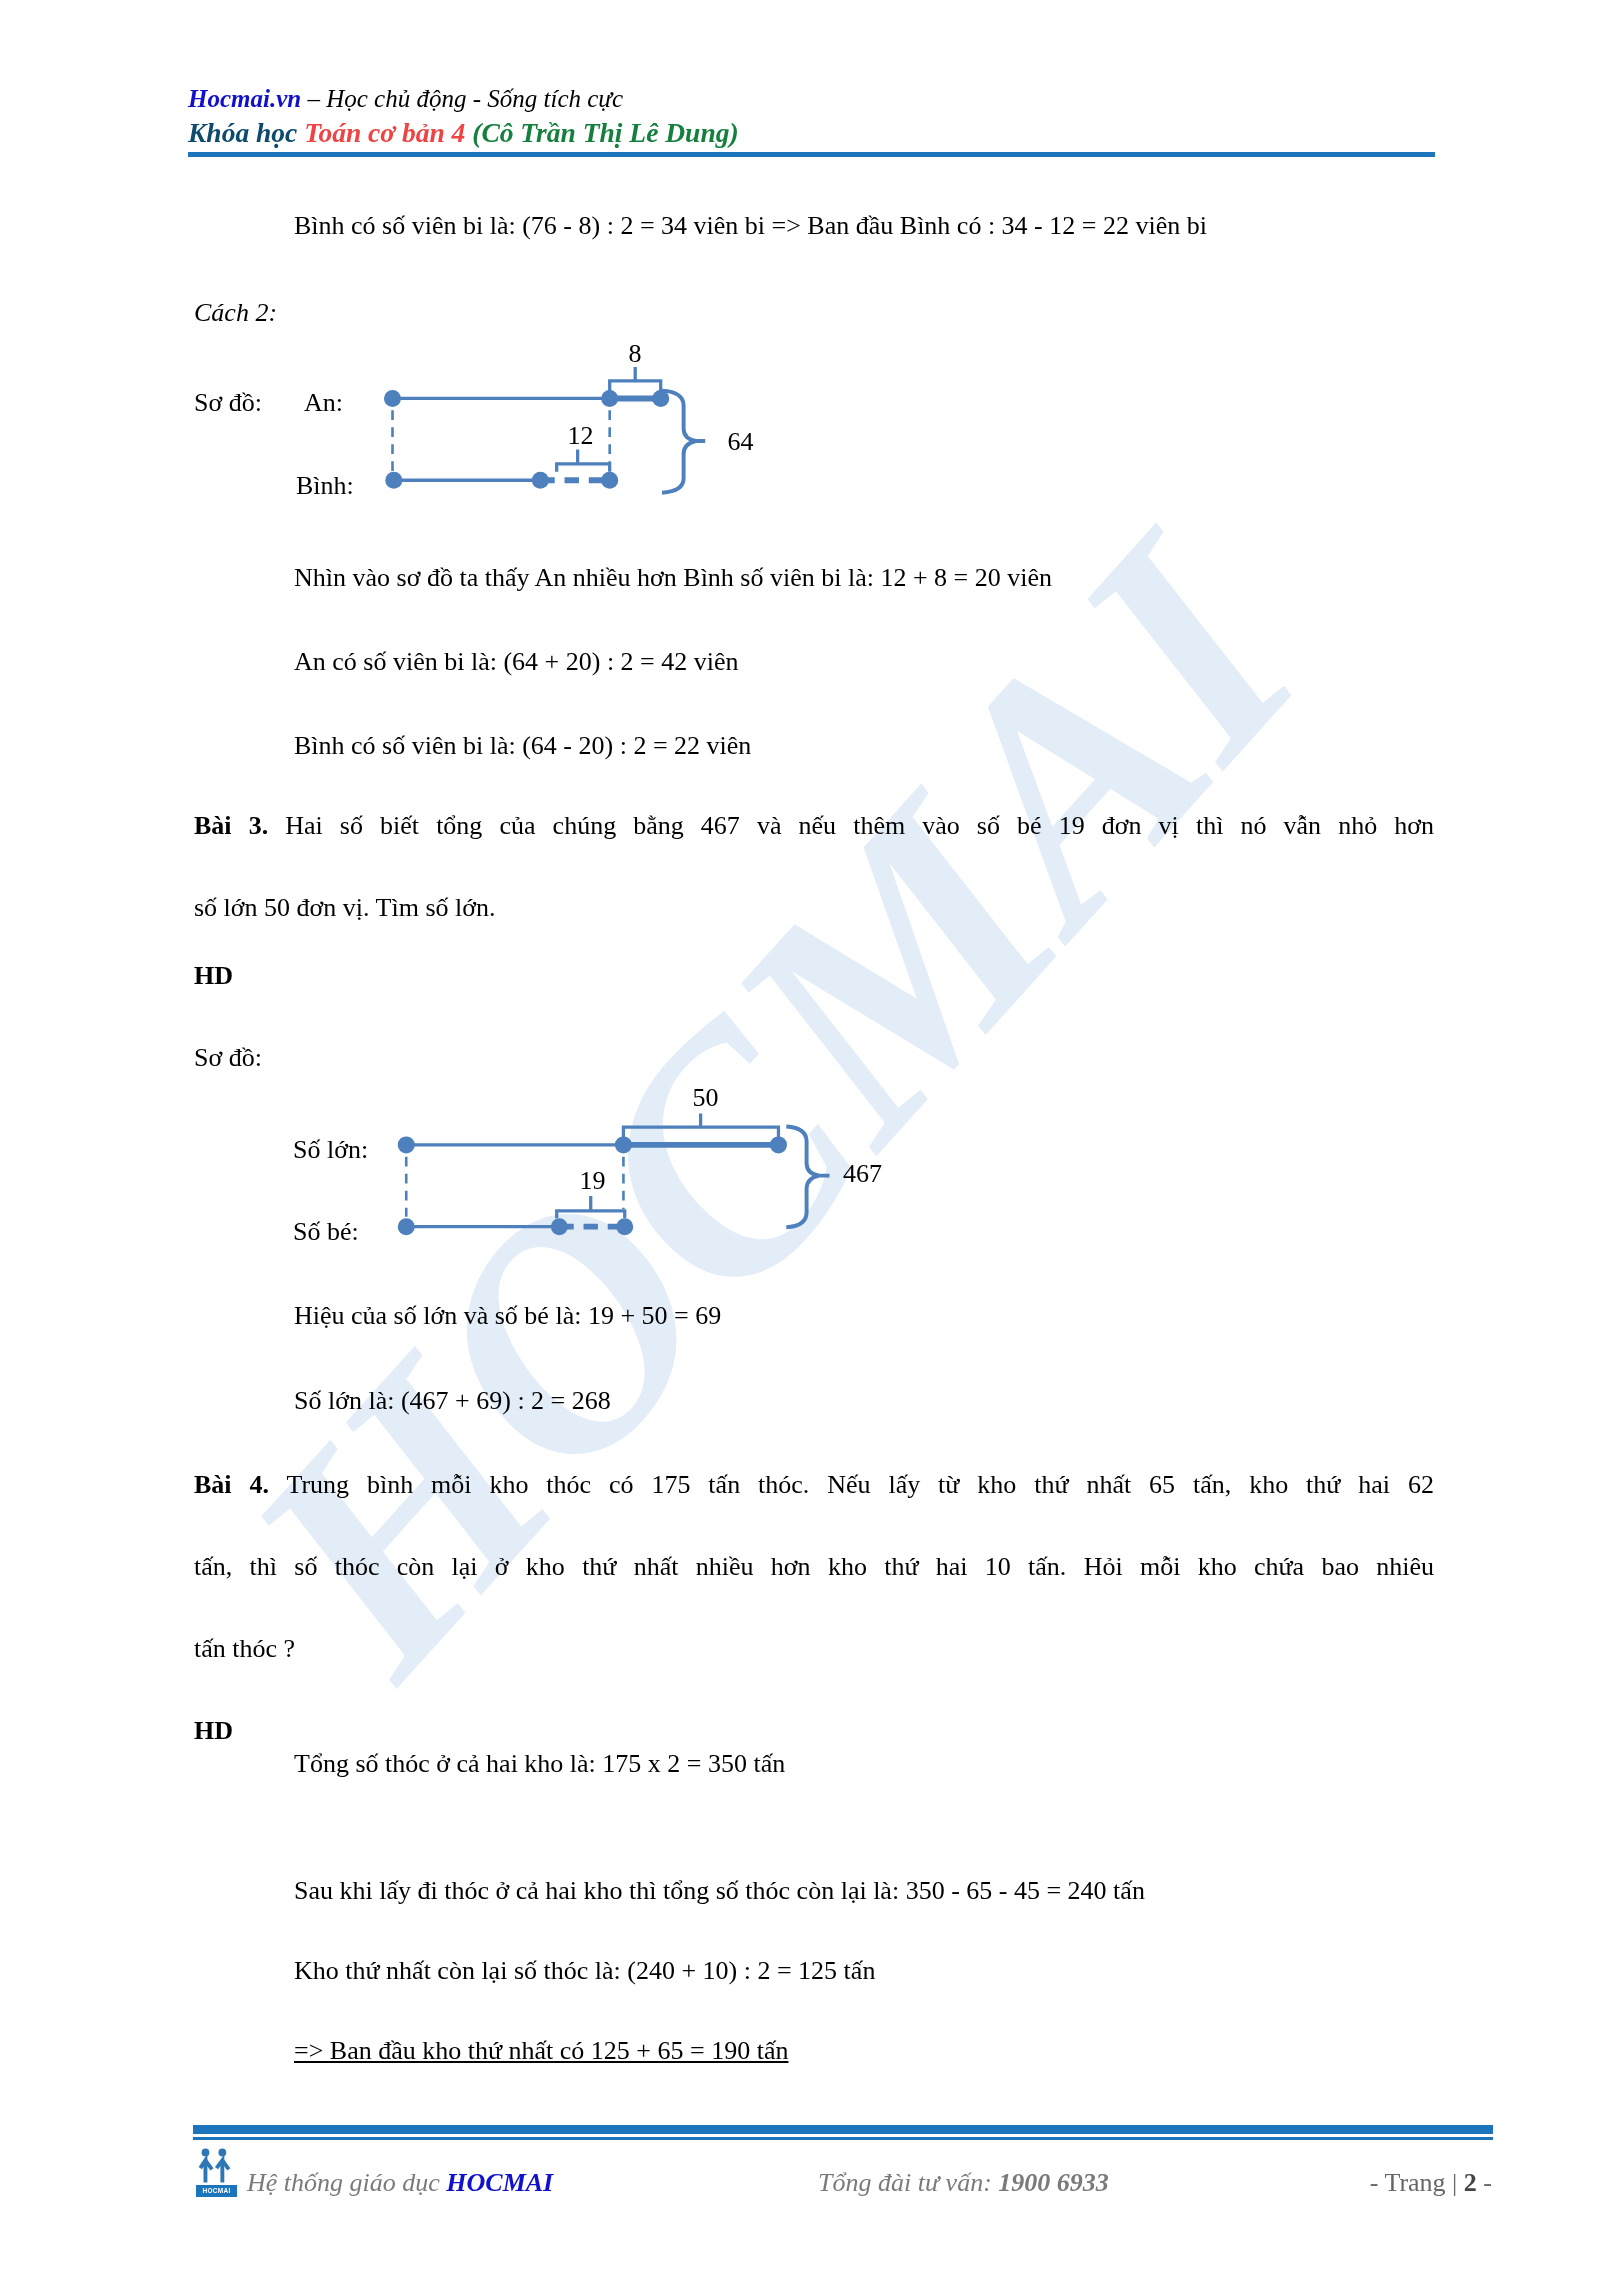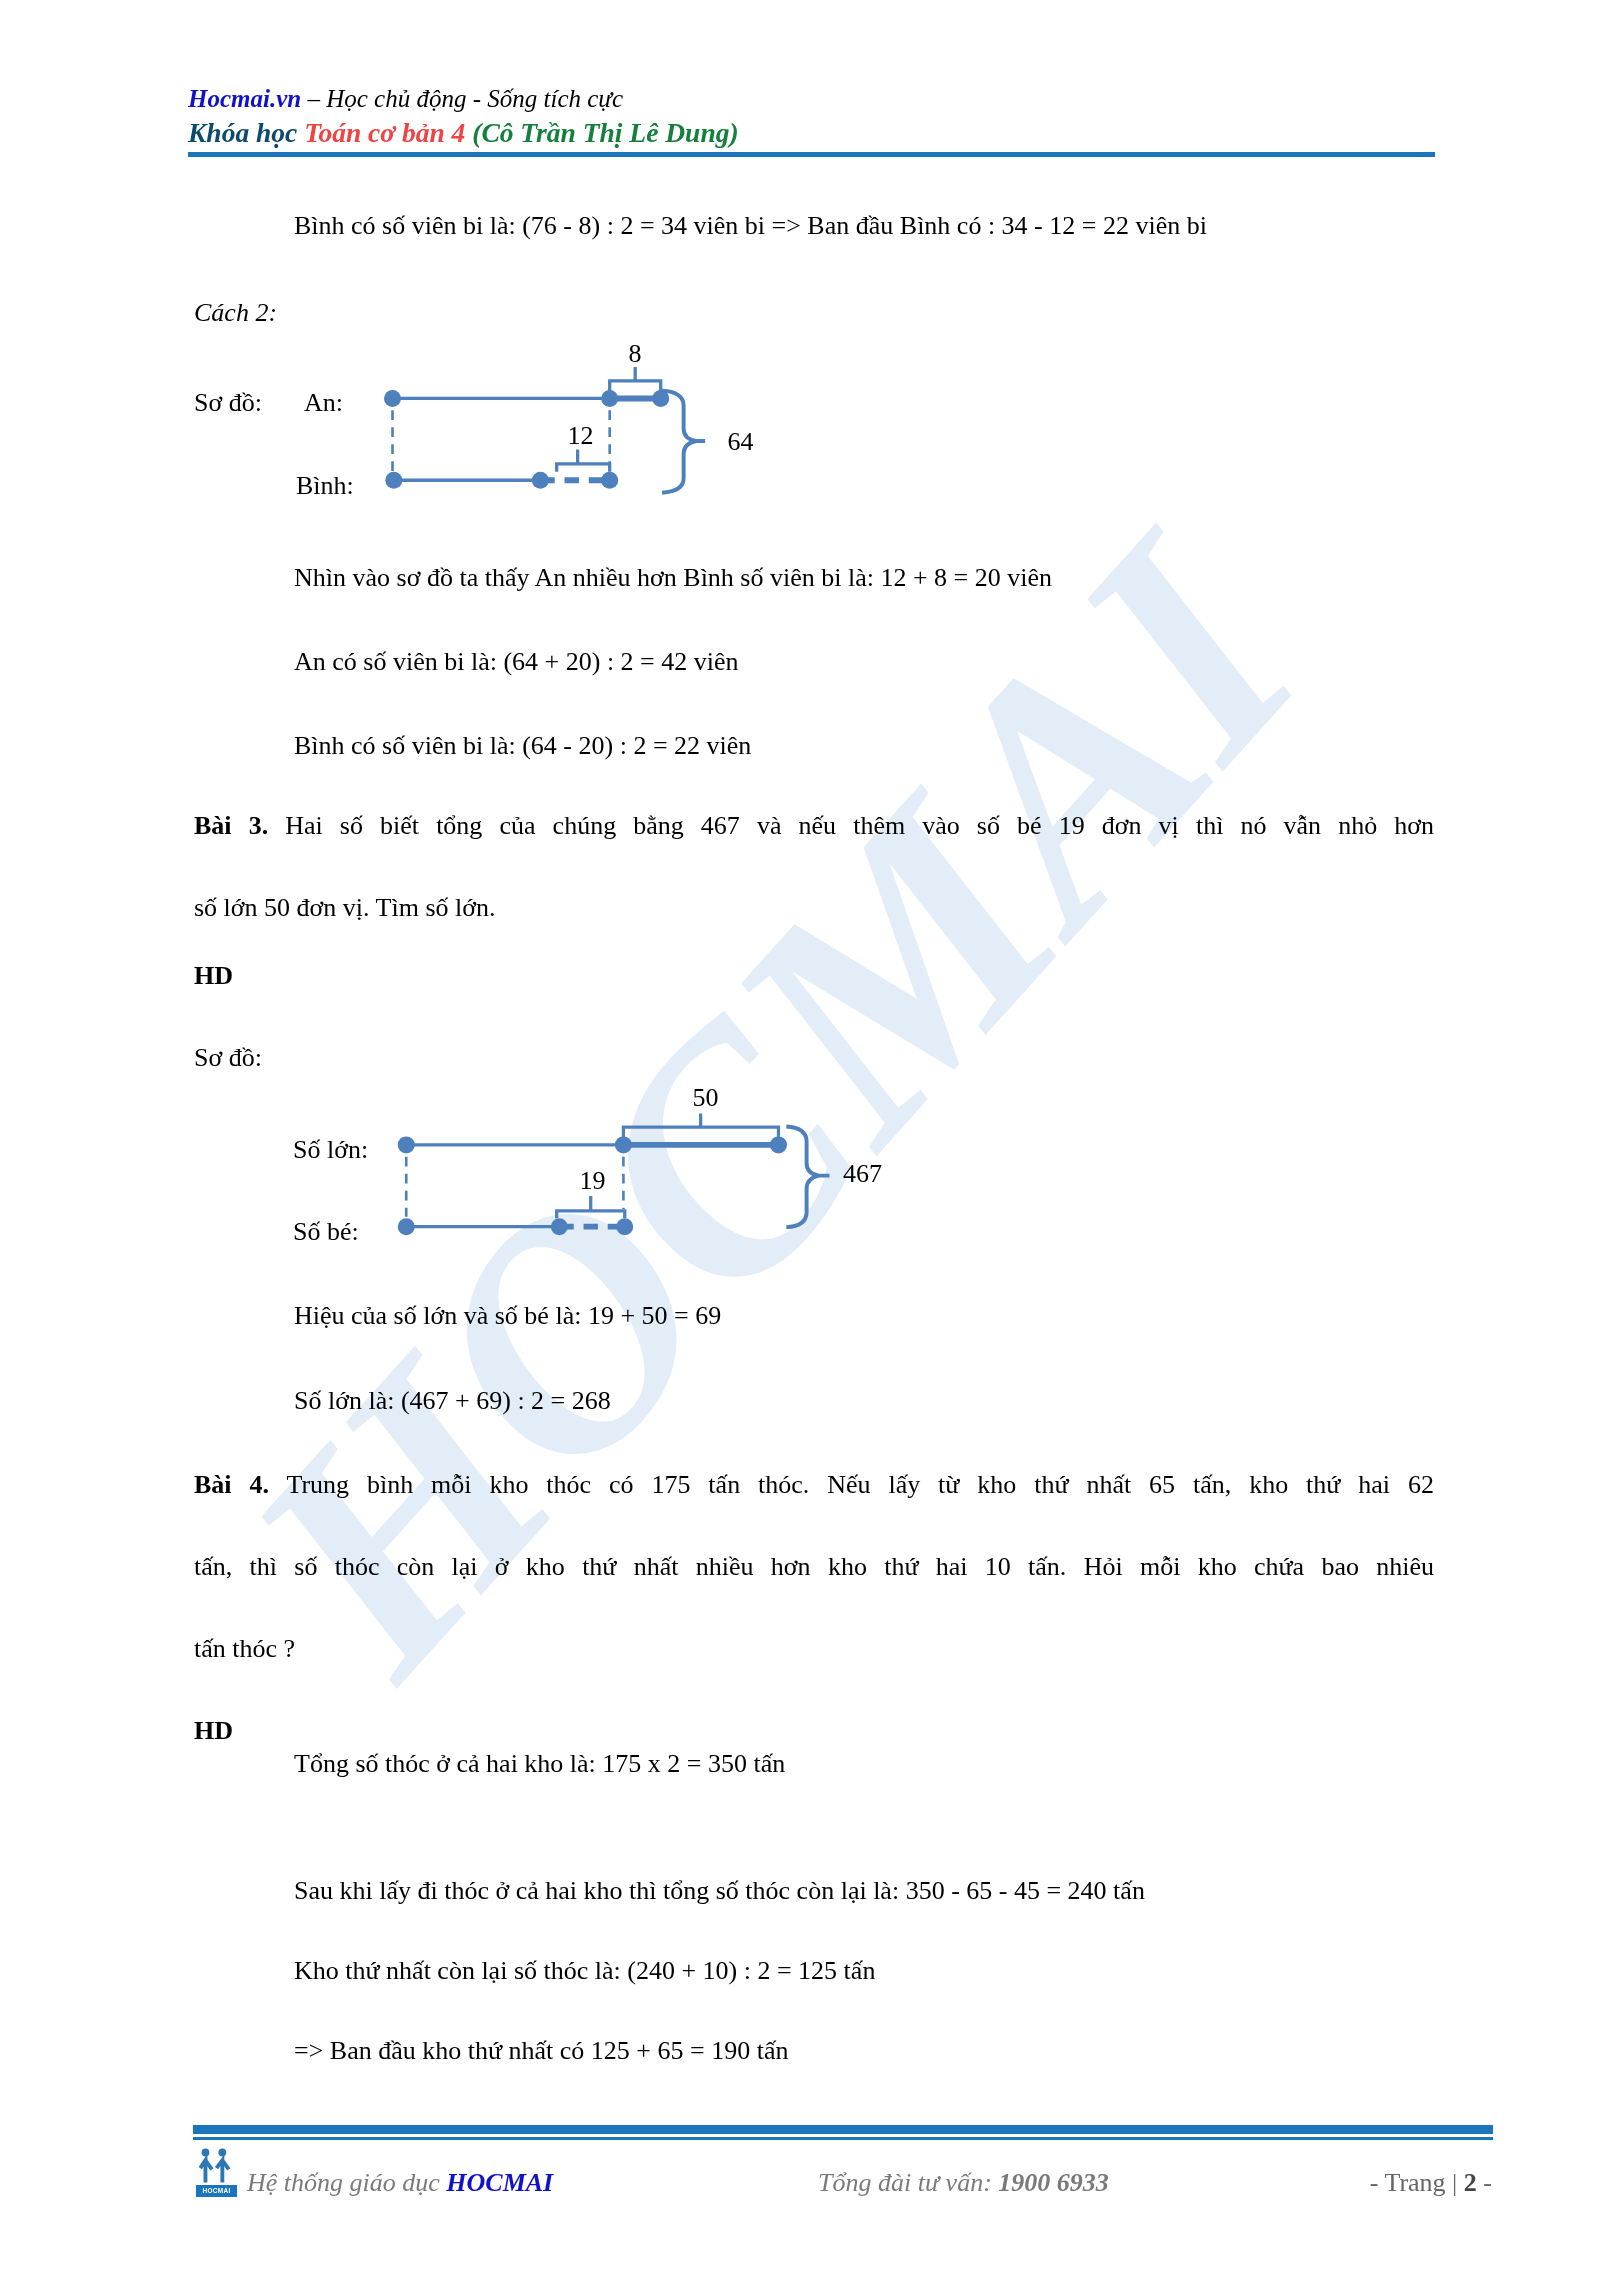--- a/index.html
+++ b/index.html
@@ -79,21 +79,21 @@
     <div class="para" style="top:1444px;">
       <div class="jlast"><span class="b">Bài 4.</span><span> Trung bình mỗi kho thóc có 175 tấn thóc. Nếu lấy từ kho thứ nhất 65 tấn, kho thứ hai 62</span></div>
       <div class="jlast">tấn, thì số thóc còn lại ở kho thứ nhất nhiều hơn kho thứ hai 10 tấn. Hỏi mỗi kho chứa bao nhiêu</div>
       <div>tấn thóc ?</div>
     </div>
 
     <div class="ln mar b" style="top:1714px;">HD</div>
     <div class="ln ind" style="top:1723px;margin-top:24px;">Tổng số thóc ở cả hai kho là: 175 x 2 = 350 tấn</div>
     <div class="ln ind" style="top:1874px;">Sau khi lấy đi thóc ở cả hai kho thì tổng số thóc còn lại là: 350 - 65 - 45 = 240 tấn</div>
     <div class="ln ind" style="top:1954px;">Kho thứ nhất còn lại số thóc là: (240 + 10) : 2 = 125 tấn</div>
-    <div class="ln ind" style="top:2034px;">=&gt; Ban đầu kho thứ nhất có 125 + 65 = 190 tấn</div>
+    <div class="ln ind" style="top:2034px;text-decoration:underline;">=&gt; Ban đầu kho thứ nhất có 125 + 65 = 190 tấn</div>
 
     <svg width="1623" height="2295" viewBox="0 0 2481 3508">
       <g stroke="#4D80BC" fill="#4D80BC">
 
         <line x1="600" y1="609" x2="932" y2="609" stroke-width="5"></line>
         <line x1="932" y1="609" x2="1010" y2="609" stroke-width="9"></line>
         <circle cx="600" cy="609" r="13" stroke="none"></circle>
         <circle cx="932" cy="609" r="13" stroke="none"></circle>
         <circle cx="1010" cy="609" r="13" stroke="none"></circle>
 

